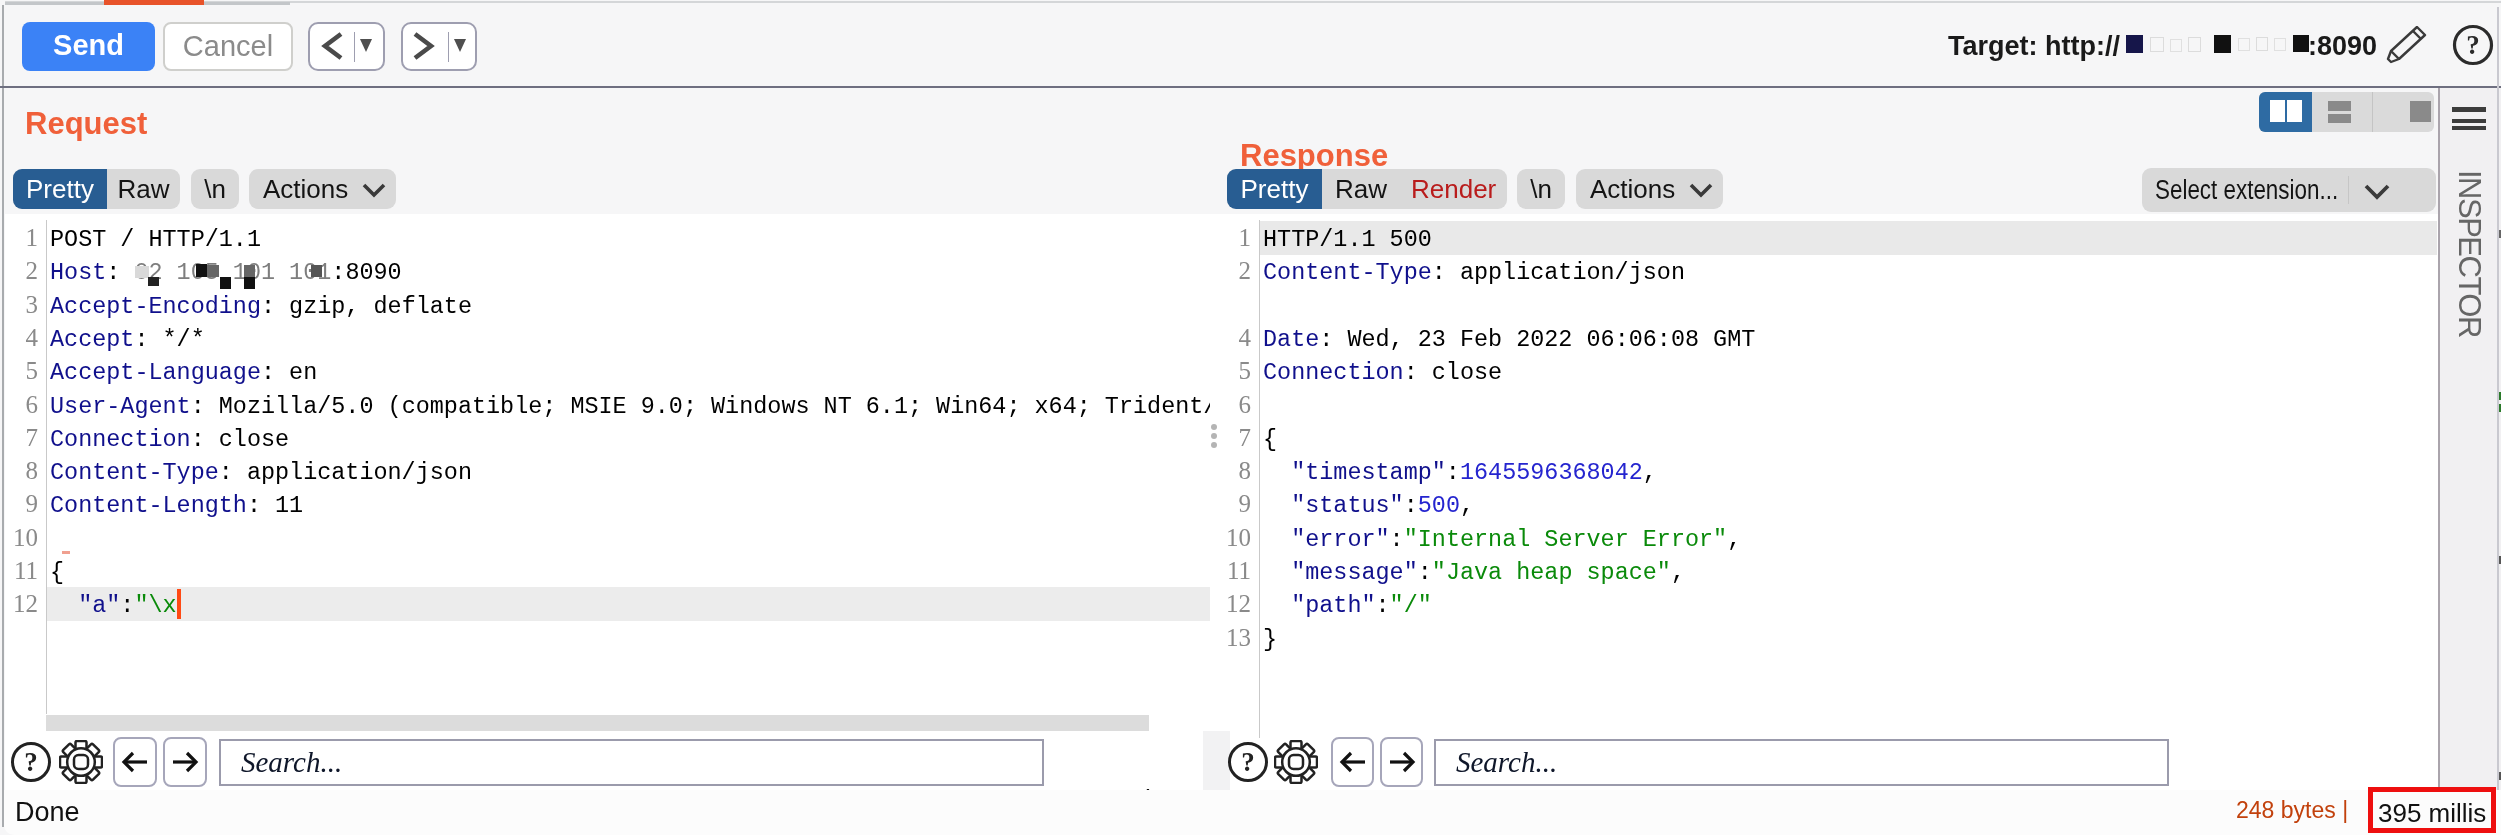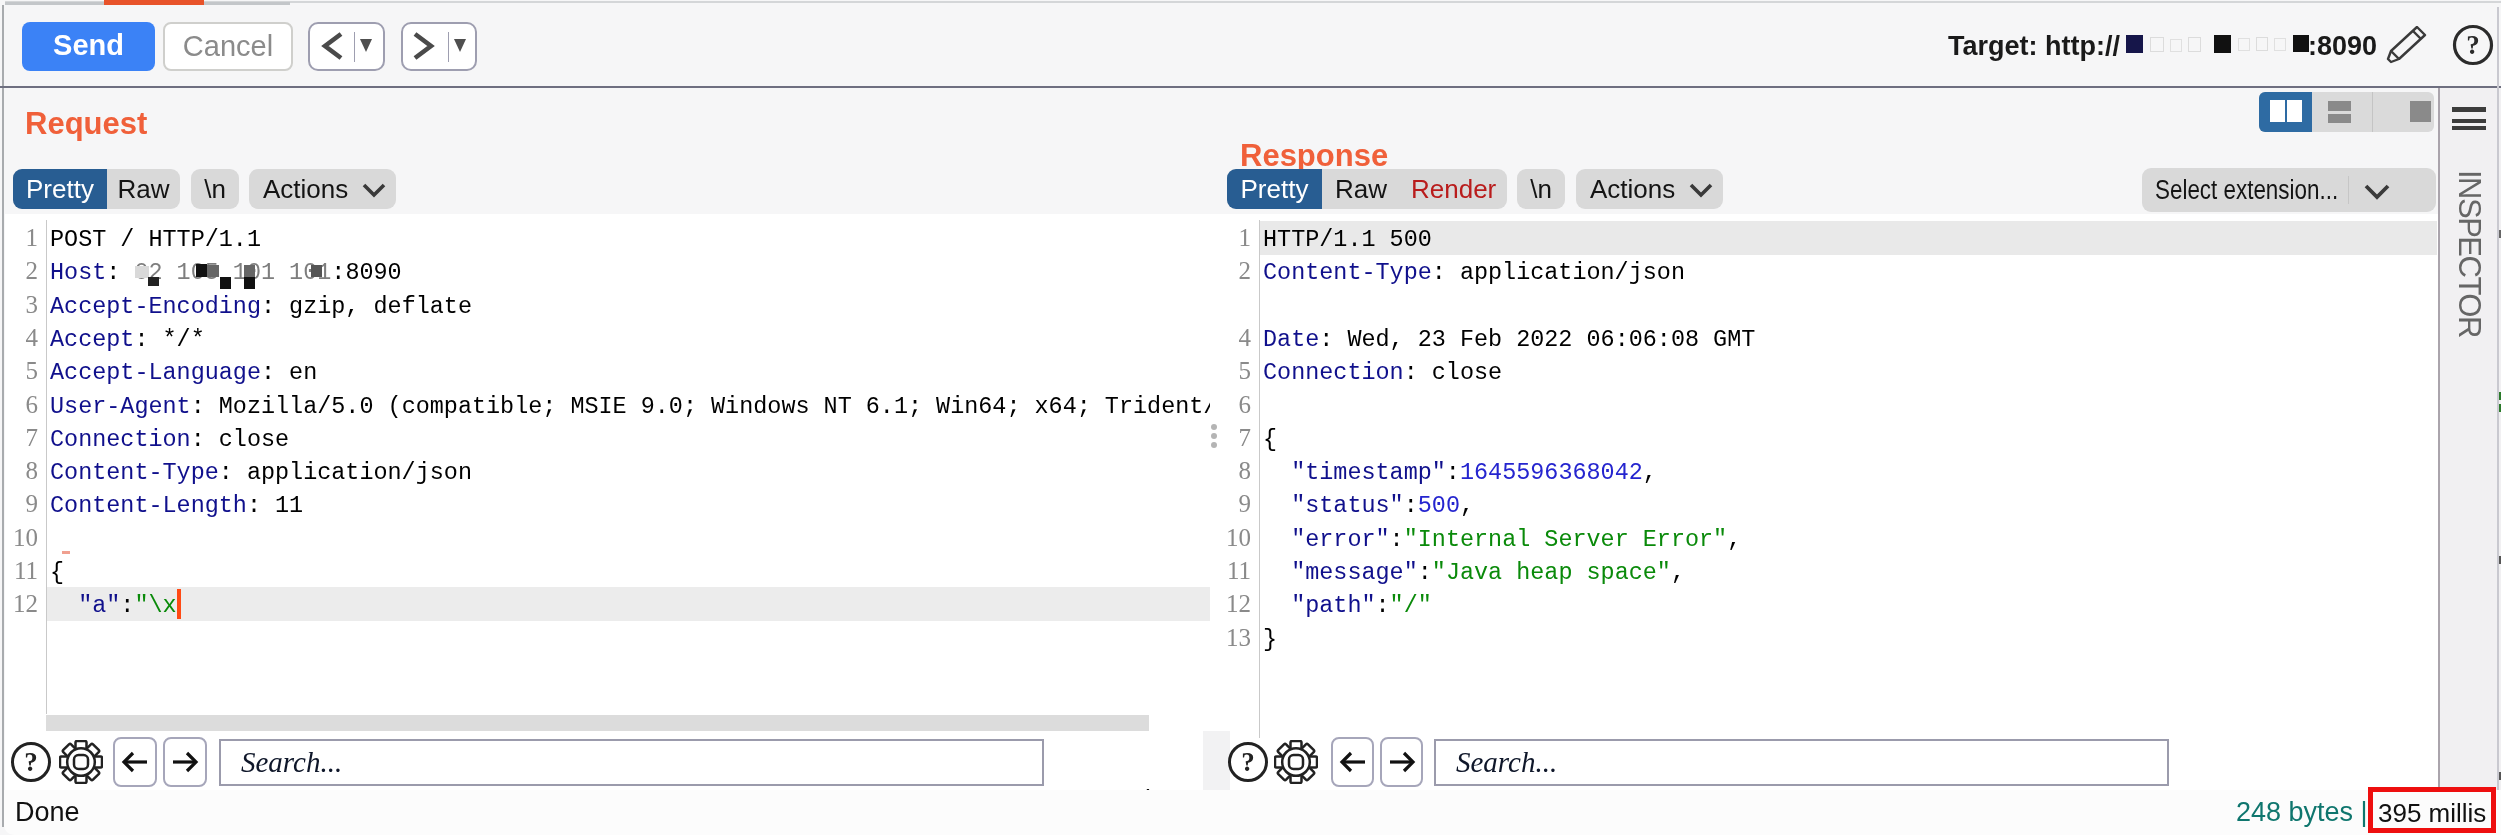--- a/index.html
+++ b/index.html
@@ -235,21 +235,21 @@
     <g stroke="#111" stroke-width="3.2" fill="none">
       <line x1="2" y1="13" x2="25" y2="13"></line>
       <polyline points="16,4 25,13 16,22"></polyline>
     </g>
   </svg>
 <div class="search" style="left:1434px;width:735px;">Search...</div>
 <div class="matches" style="left:2295px;">0 matches</div>
 
 <div class="abs" style="left:4px;top:790px;width:2497px;height:45px;background:#fcfcfc;border-bottom-left-radius:10px;"></div>
 <div class="abs" style="left:15px;top:797px;font-size:27px;color:#111;">Done</div>
-<div class="abs" style="left:2236px;top:797px;font-size:27px;color:#0f766e;">248 bytes | </div>
+<div class="abs" style="left:2236px;top:797px;font-size:23px;color:#c2410c;">248 bytes | </div>
 <div class="abs" style="left:2368px;top:787px;width:128px;height:46px;border:5px solid #ee0f0f;"></div>
 <div class="abs" style="left:2378px;top:798px;font-size:26px;color:#111;">395 millis</div>
 
 <div class="abs" style="left:2497px;top:7px;width:2px;height:783px;background:#c9c9d0"></div>
 <div class="abs" style="left:2499px;top:230px;width:2px;height:8px;background:#666"></div>
 <div class="abs" style="left:2499px;top:392px;width:2px;height:8px;background:#2a7a2a"></div>
 <div class="abs" style="left:2499px;top:404px;width:2px;height:8px;background:#2a7a2a"></div>
 <div class="abs" style="left:2499px;top:556px;width:2px;height:8px;background:#555"></div>
 <div class="abs" style="left:2499px;top:772px;width:2px;height:8px;background:#555"></div>
 

